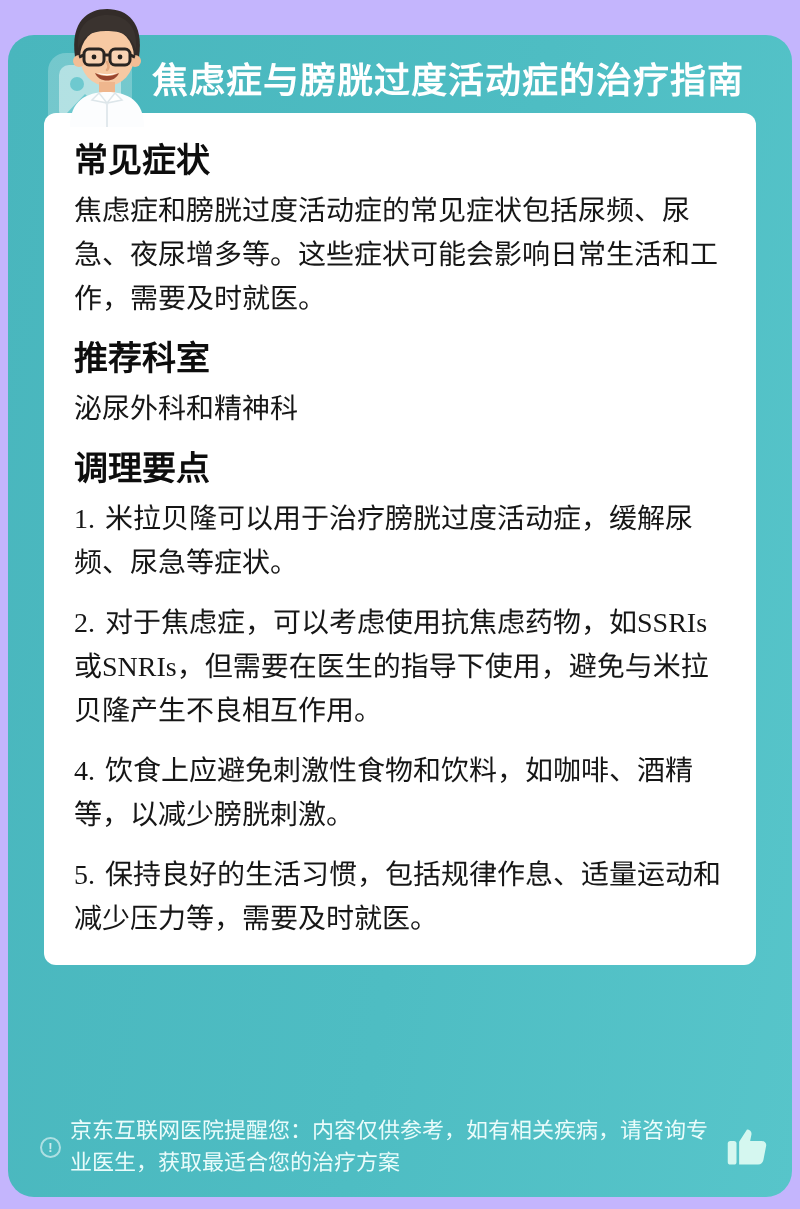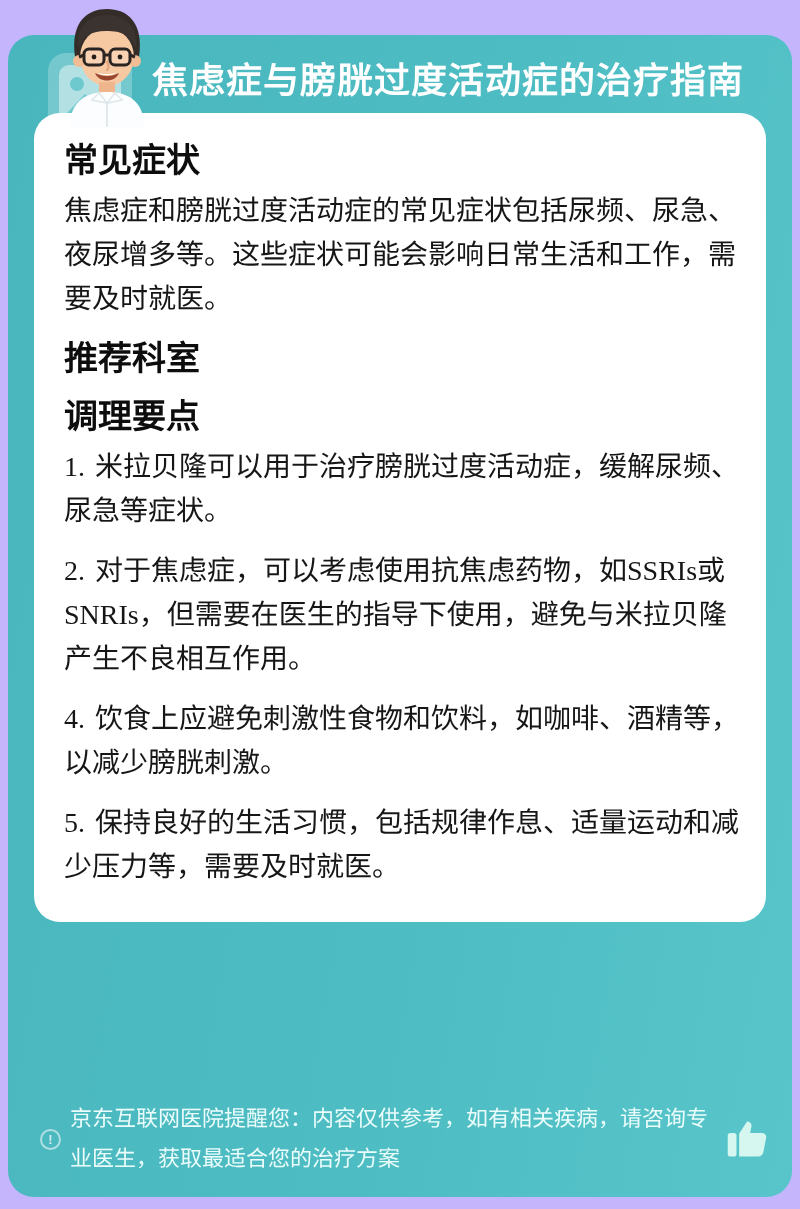--- a/index.html
+++ b/index.html
@@ -37,24 +37,24 @@
   .title {
     position: absolute; left: 144px; top: 16px;
     font-size: 36px; font-weight: 700;
     letter-spacing: 1px;
     color: #ffffff;
     white-space: nowrap;
     z-index: 2;
   }
   .white-card {
     position: relative; z-index: 2;
-    margin: 0 26px;
+    margin: 0 36px;
     background: #ffffff;
-    border-radius: 26px;
-    padding: 14px 23px 33px 30px;
+    border-radius: 12px;
+    padding: 14px 23px 24px 30px;
     color: #161616;
     flex: none;
   }
   .white-card h2 {
     font-size: 34px; line-height: 42px;
     font-weight: 700; color: #0d0d0d;
     margin: 16px 0 8px;
     font-family: "Liberation Sans", sans-serif;
   }
   .white-card h2:first-child { margin-top: 12px; }
@@ -82,21 +82,21 @@
     border: 2px solid rgba(255,255,255,0.55);
     border-radius: 50%;
     color: rgba(255,255,255,0.72);
     font-size: 13px; font-weight: 700;
     display: flex; align-items: center; justify-content: center;
     margin-right: 9px;
   }
   .disclaimer {
     flex: 1;
     max-width: 662px;
-    font-size: 22px; line-height: 40px;
+    font-size: 22px; line-height: 32px;
     color: #eafcfb;
   }
   .thumb-btn {
     flex: none;
     width: 42px; height: 40px;
     margin-left: 6px;
     background: none; border: none; padding: 0;
     cursor: pointer;
   }
   .thumb-btn svg { width: 100%; height: 100%; display: block; }
@@ -140,20 +140,21 @@
       </div>
 
       <div class="title">焦虑症与膀胱过度活动症的治疗指南</div>
     </div>
 
     <div class="white-card">
       <h2>常见症状</h2>
       <p class="body-text">焦虑症和膀胱过度活动症的常见症状包括尿频、尿急、夜尿增多等。这些症状可能会影响日常生活和工作，需要及时就医。</p>
 
       <h2>推荐科室</h2>
+      <p class="body-text">泌尿外科和精神科</p>
 
       <h2>调理要点</h2>
 
       <p class="care-item"><span class="num">1.</span><span>米拉贝隆可以用于治疗膀胱过度活动症，缓解尿频、尿急等症状。</span></p>
       <p class="care-item"><span class="num">2.</span><span>对于焦虑症，可以考虑使用抗焦虑药物，如SSRIs或SNRIs，但需要在医生的指导下使用，避免与米拉贝隆产生不良相互作用。</span></p>
       <p class="care-item"><span class="num">4.</span><span>饮食上应避免刺激性食物和饮料，如咖啡、酒精等，以减少膀胱刺激。</span></p>
       <p class="care-item"><span class="num">5.</span><span>保持良好的生活习惯，包括规律作息、适量运动和减少压力等，需要及时就医。</span></p>
     </div>
 
     <div class="footer">

